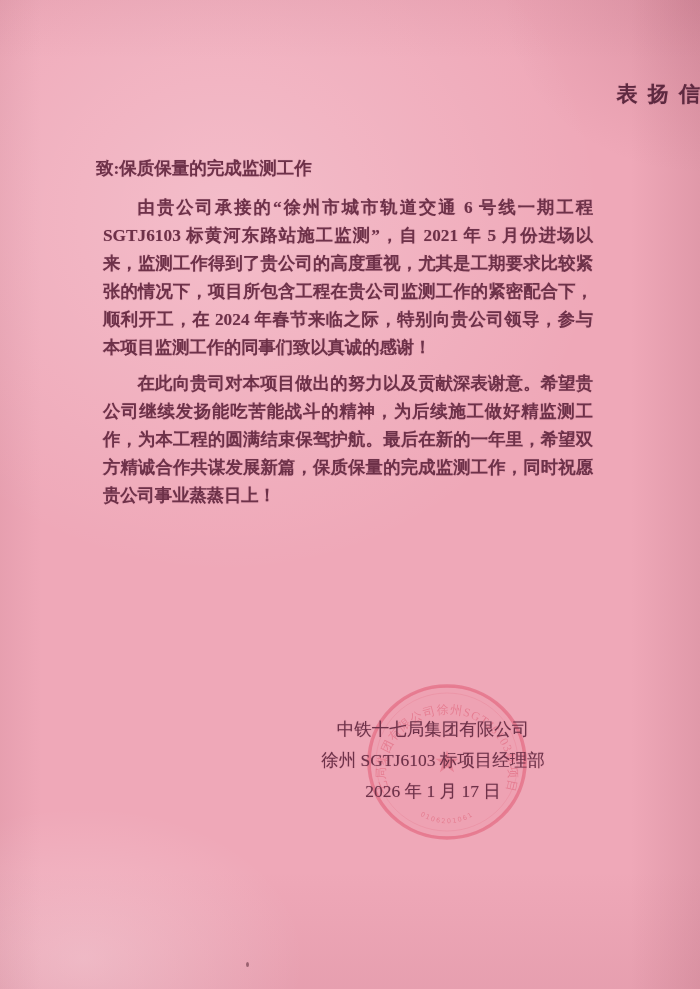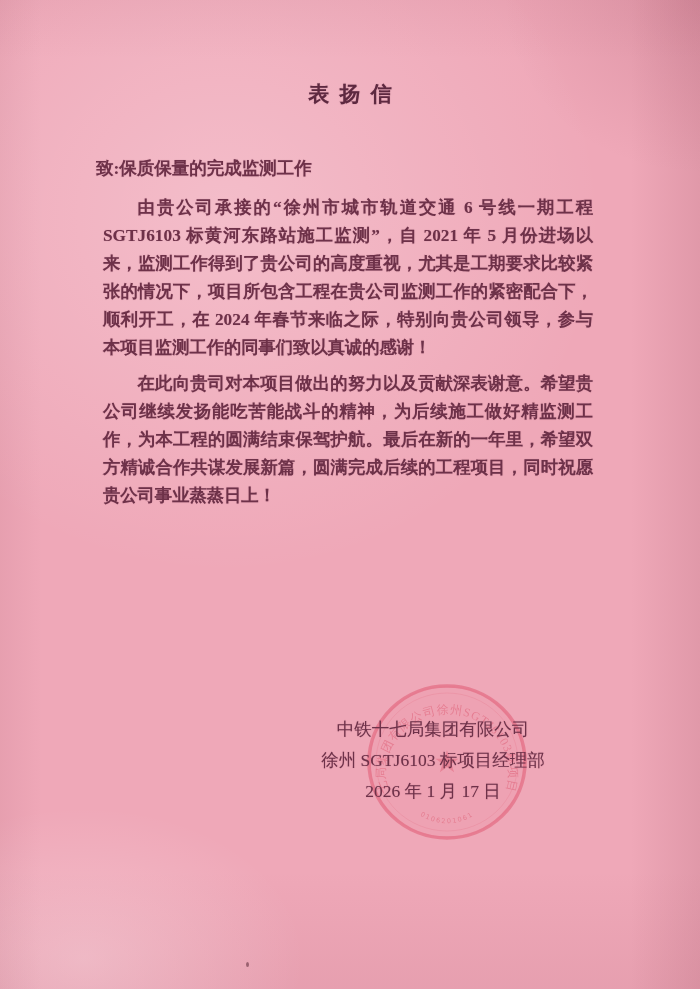--- a/index.html
+++ b/index.html
@@ -20,21 +20,21 @@
       linear-gradient(to right, rgba(120,40,60,0.07) 0%, rgba(120,40,60,0) 6%, rgba(120,40,60,0) 90%, rgba(120,40,60,0.12) 100%),
       linear-gradient(to bottom, rgba(120,40,60,0.05) 0%, rgba(120,40,60,0) 6%, rgba(120,40,60,0) 88%, rgba(120,40,60,0.07) 100%),
       #efa8b8;
   }
   .title {
     position: absolute;
     top: 80px;
     left: 0;
     right: 0;
     margin: 0;
-    text-align: center;
+    text-align: right;
     font-size: 21px;
     font-weight: bold;
     word-spacing: 5px;
     color: #5e2940;
     text-shadow: 0 0 1px rgba(94,41,64,0.45);
   }
   .salutation {
     position: absolute;
     top: 156px;
     left: 96px;
@@ -122,21 +122,21 @@
 <body>
 
 <div class="photo">
 
   <h1 class="title">表 扬 信</h1>
 
   <div class="salutation">致:保质保量的完成监测工作</div>
 
   <div class="body-text">
     <p>由贵公司承接的“徐州市城市轨道交通 6 号线一期工程 SGTJ6103 标黄河东路站施工监测”，自 2021 年 5 月份进场以来，监测工作得到了贵公司的高度重视，尤其是工期要求比较紧张的情况下，项目所包含工程在贵公司监测工作的紧密配合下，顺利开工，在 2024 年春节来临之际，特别向贵公司领导，参与本项目监测工作的同事们致以真诚的感谢！</p>
-    <p>在此向贵司对本项目做出的努力以及贡献深表谢意。希望贵公司继续发扬能吃苦能战斗的精神，为后续施工做好精监测工作，为本工程的圆满结束保驾护航。最后在新的一年里，希望双方精诚合作共谋发展新篇，圆满完成后续的工程项目，同时祝愿贵公司事业蒸蒸日上！</p>
+    <p>在此向贵司对本项目做出的努力以及贡献深表谢意。希望贵公司继续发扬能吃苦能战斗的精神，为后续施工做好精监测工作，为本工程的圆满结束保驾护航。最后在新的一年里，希望双方精诚合作共谋发展新篇，保质保量的完成监测工作，同时祝愿贵公司事业蒸蒸日上！</p>
   </div>
 
   <svg class="stamp" viewBox="0 0 170 164" aria-hidden="true">
     <defs>
       <path id="ringPath" d="M 26,110 A 62,60 0 1 1 144,110"></path>
       <path id="serialPath" d="M 50,127 A 48,45 0 0 0 120,127"></path>
     </defs>
     <ellipse class="stamp-ring" cx="85" cy="80" rx="78" ry="76"></ellipse>
     <ellipse class="stamp-ring-inner" cx="85" cy="80" rx="71" ry="69"></ellipse>
     <text class="stamp-ring-text">

